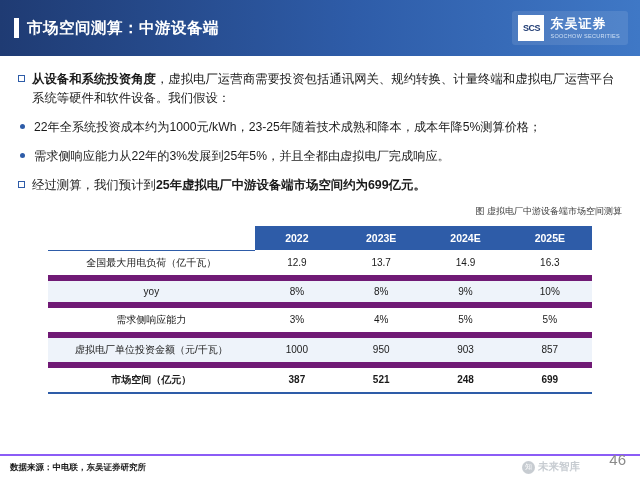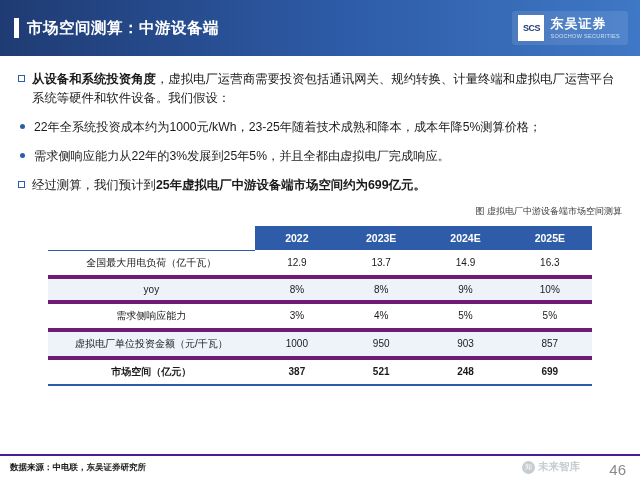--- a/index.html
+++ b/index.html
@@ -150,21 +150,21 @@
     text-align: center;
     border: none;
   }
   table.data thead th.blank {
     background: #ffffff;
     border-bottom: 1px solid #2e5ca8;
   }
   table.data td {
     padding: 5px 4px;
     text-align: center;
-    border-bottom: 4px solid #701a75;
+    border-bottom: 6px solid #701a75;
   }
   table.data td.label {
     text-align: center;
     color: #1a1a1a;
   }
   table.data tr.alt td {
     background: #eef3fa;
   }
   table.data tr.total td {
     font-weight: bold;
@@ -172,35 +172,35 @@
     border-bottom: 2px solid #2e5ca8;
     border-top: 4px solid #14532d;
   }
   
   .footer {
     position: absolute;
     left: 0;
     bottom: 0;
     width: 640px;
     height: 26px;
-    border-top: 2px solid #4c1d95;
+    border-top: 2px solid #8b5cf6;
     box-sizing: border-box;
   }
   .footer-src {
     position: absolute;
     left: 10px;
     top: 6px;
     font-size: 8.5px;
     font-weight: bold;
     color: #1a1a1a;
   }
   .page-num {
     position: absolute;
     right: 14px;
-    bottom: 2px;
+    bottom: 12px;
     font-size: 15px;
     color: #8a8a8a;
   }
   .watermark {
     position: absolute;
     right: 60px;
     bottom: 6px;
     display: flex;
     align-items: center;
     opacity: 0.55;

